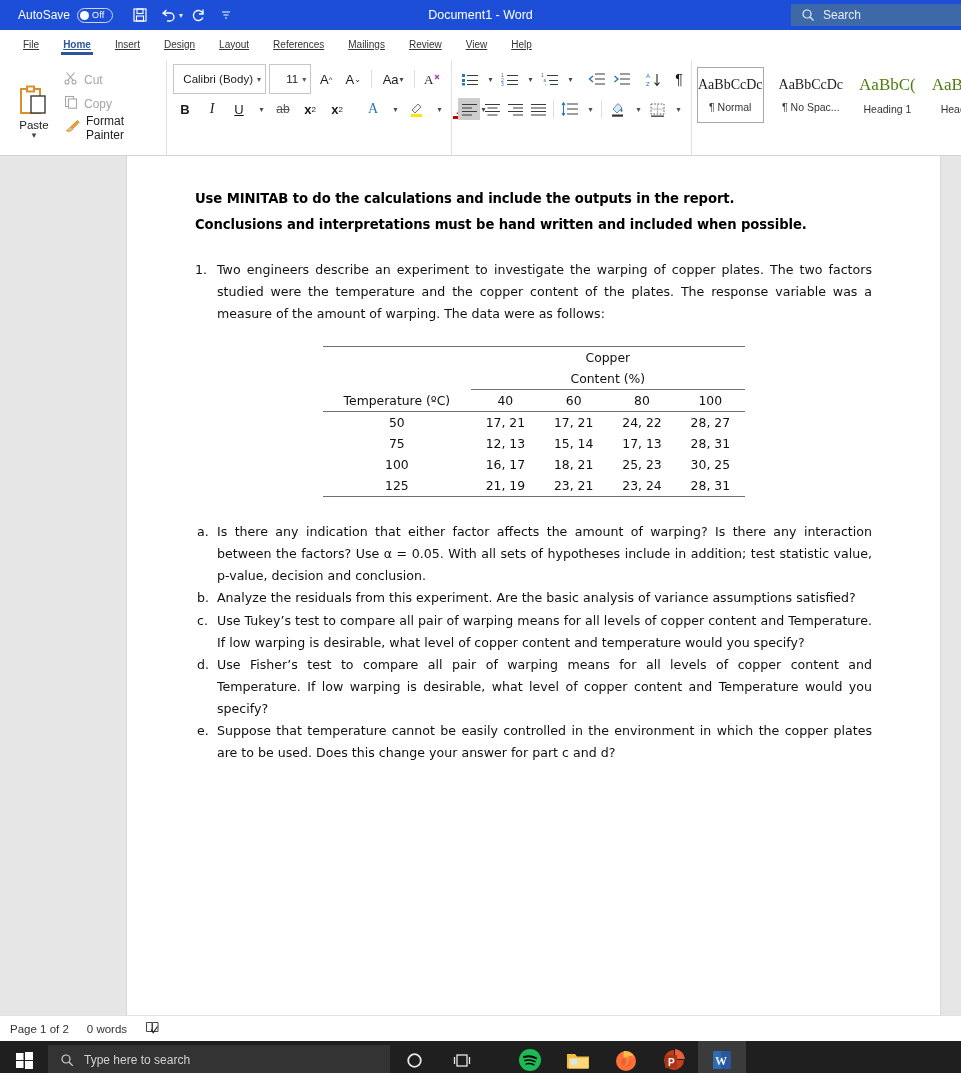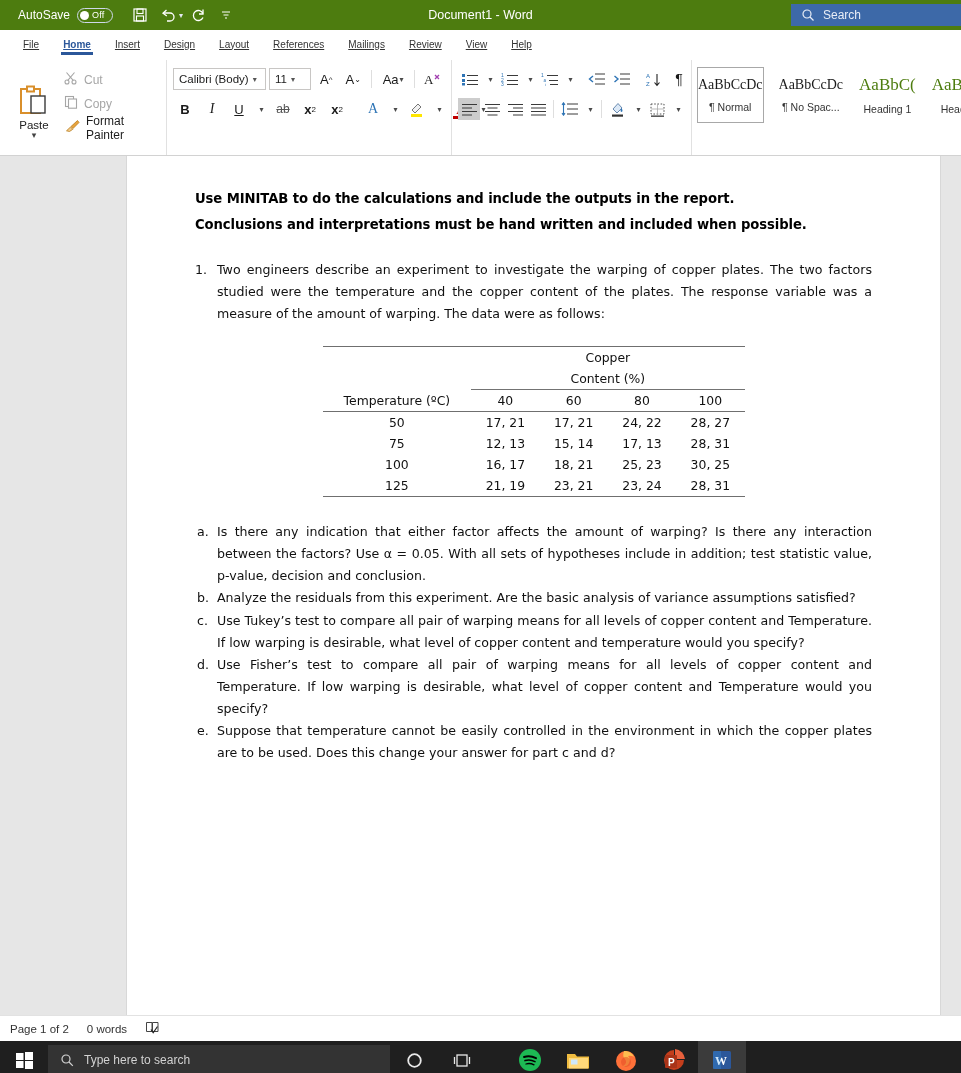--- a/index.html
+++ b/index.html
@@ -6,21 +6,21 @@
   html, body {
     width: 961px; height: 1073px;
     overflow: hidden;
     font-family: "Liberation Sans", sans-serif;
     background: #ffffff;
   }
 
   
   .titlebar {
     height: 30px;
-    background: #4d7c0f;
+    background: #1d4ed8;
     display: flex;
     align-items: center;
     position: relative;
     color: #ffffff;
   }
   .autosave-wrap {
     display: flex; align-items: center; gap: 7px;
     margin-left: 18px;
   }
   .autosave-label { font-size: 12px; color: #fff; }
@@ -122,22 +122,22 @@
     height: 23px; font-size: 12px; padding-left: 2px;
   }
   .clip-item.disabled { color: #a6a6a6; }
   .clip-item.enabled { color: #1d1d1d; }
 
   
   .g-font { width: 285px; }
   .font-row { display: flex; align-items: center; gap: 3px; height: 26px; }
   .font-row.second { margin-top: 4px; }
   .combo {
-    height: 22px; border: 1px solid #c8c6c4; background: #fff;
-    display: flex; align-items: center; justify-content: flex-start;
+    height: 30px; border: 1px solid #c8c6c4; background: #fff;
+    display: flex; align-items: center; justify-content: flex-end;
     padding: 0 4px 0 5px; font-size: 11.5px; color: #1a1a1a;
   }
   .combo .cv { white-space: nowrap; overflow: hidden; }
   .combo .cc { font-size: 8px; color: #555; margin-left: 4px; }
   .fname { width: 103px; }
   .fsize { width: 46px; }
   .ibtn {
     min-width: 24px; height: 24px;
     display: flex; align-items: center; justify-content: center;
     font-size: 13px; color: #1a1a1a; position: relative;

